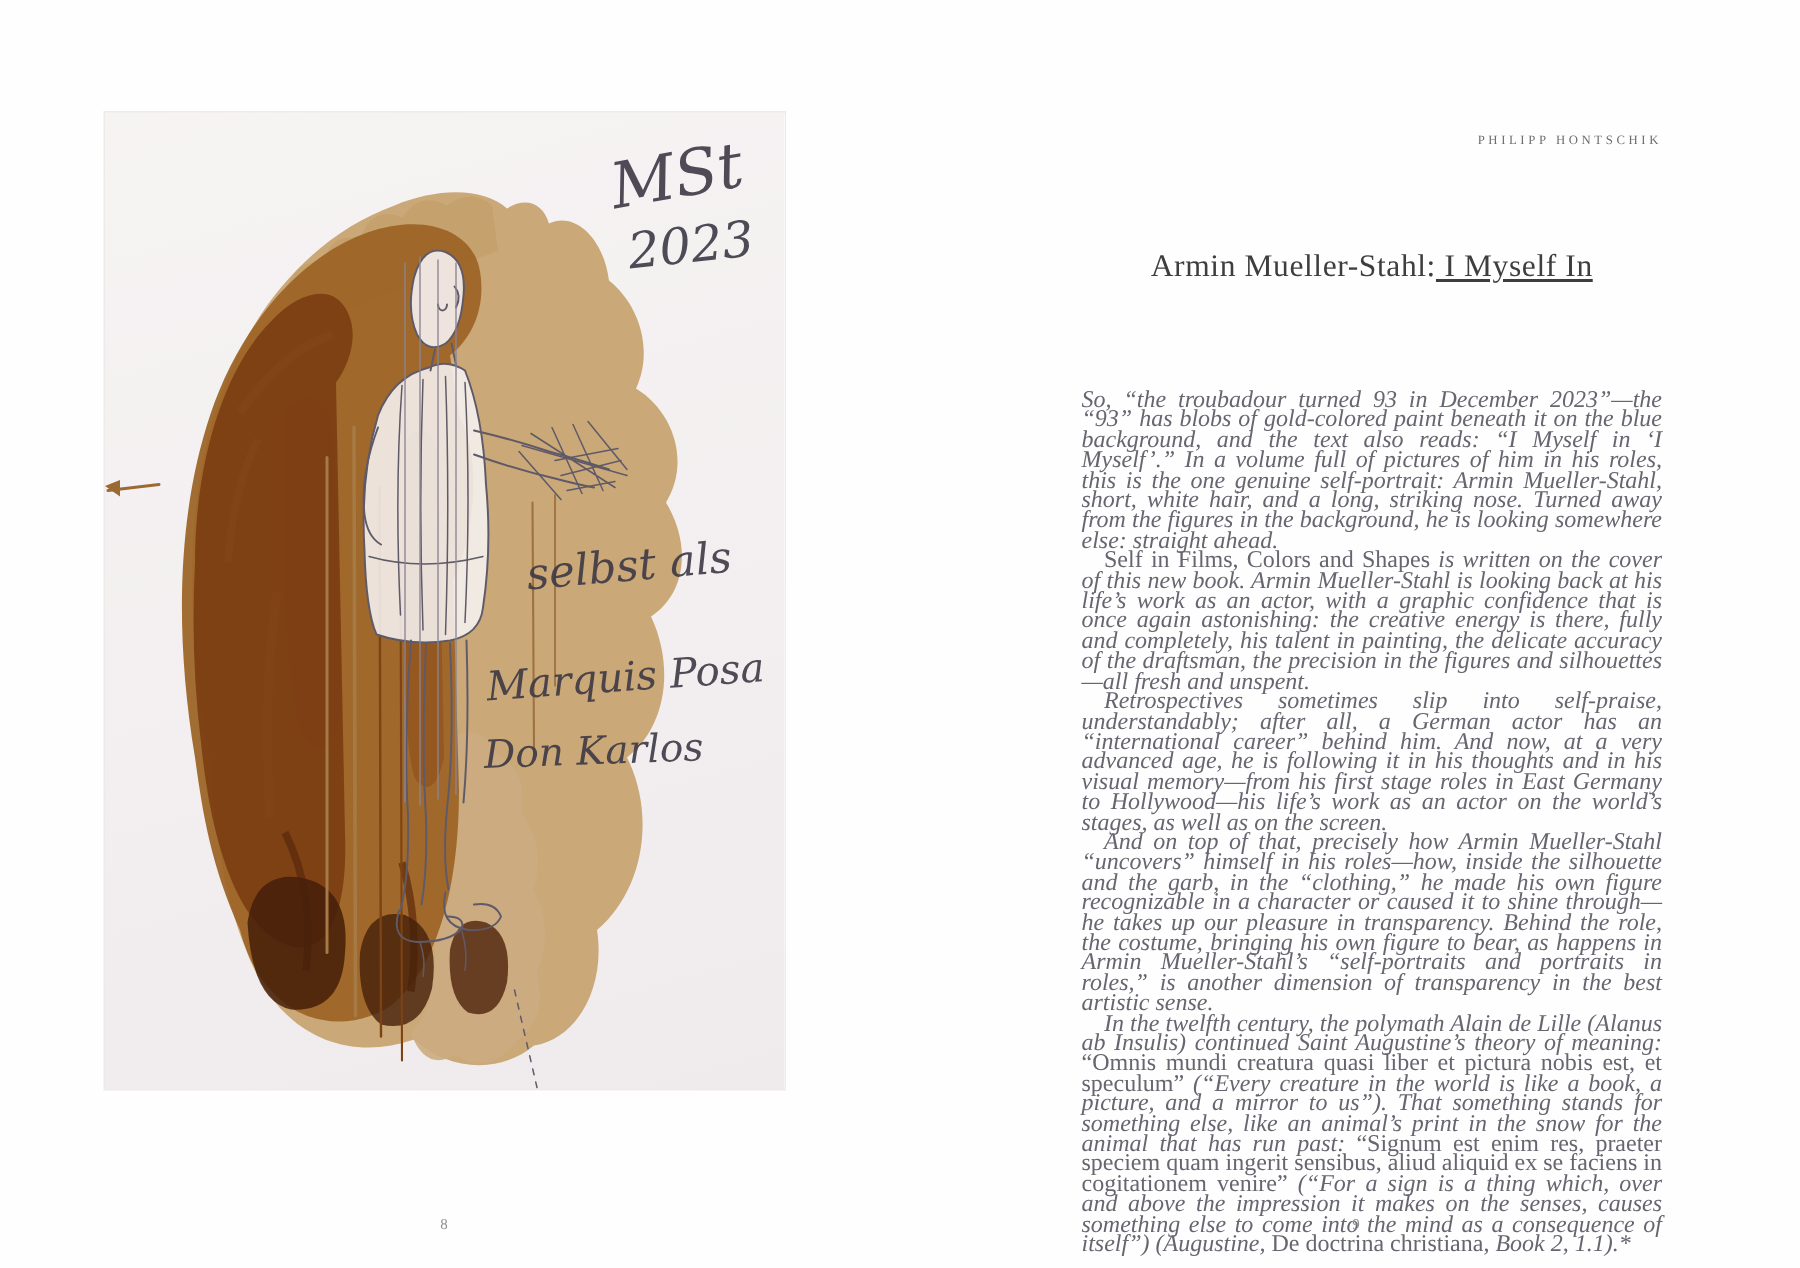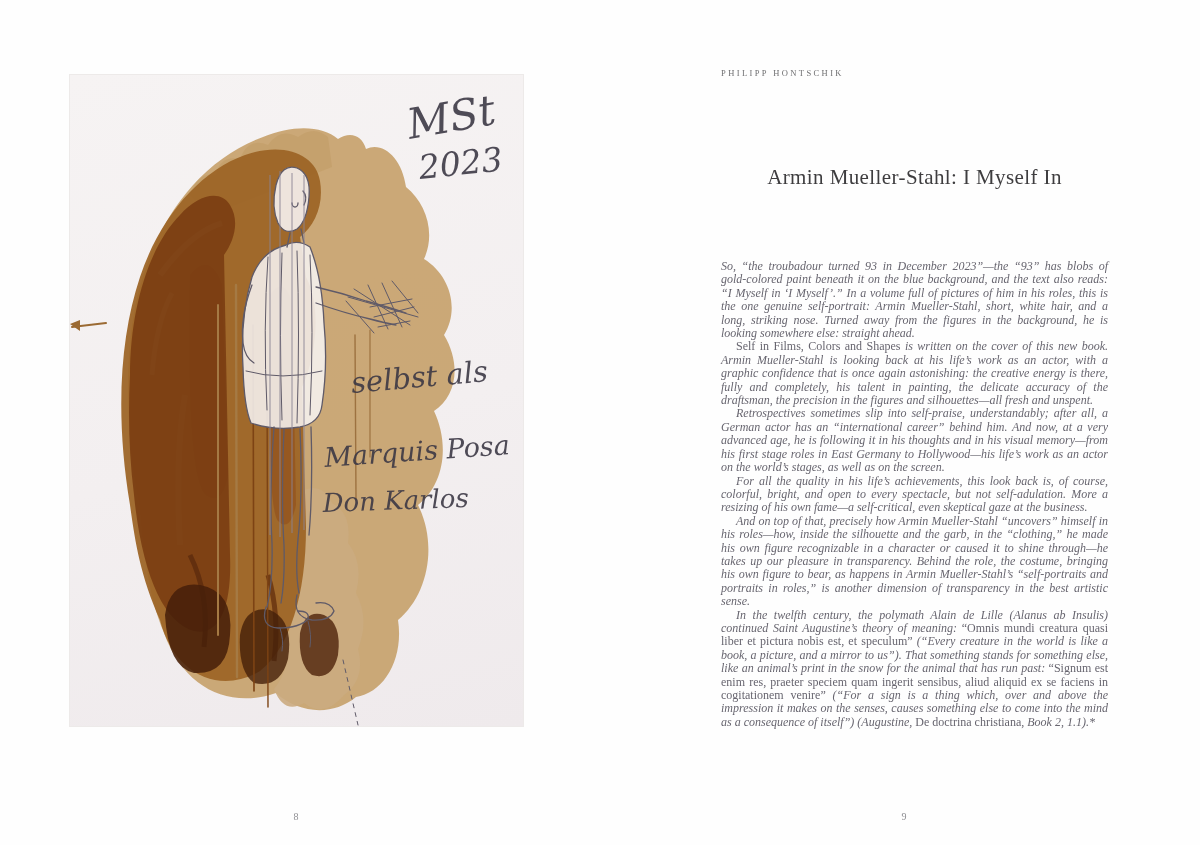--- a/index.html
+++ b/index.html
@@ -19,33 +19,33 @@
   
   .pagenum{
     position:absolute;top:811px;font-size:10px;color:#8f8f93;
     font-family:"Liberation Serif", serif;text-align:center;width:40px;
   }
   .pagenum.left{left:276px;}
   .pagenum.right{left:884px;}
   
   .right-page{position:absolute;left:721px;top:0;width:387px;height:845px;}
   .author-header{
-    position:absolute;top:68px;width:100%;text-align:left;
+    position:absolute;top:88px;width:100%;text-align:right;
     font-size:8.5px;letter-spacing:2.4px;color:#6e6e70;
     font-family:"Liberation Serif", serif;
   }
   .chapter-title{
     position:absolute;top:165px;width:100%;text-align:center;
     font-size:21px;color:#3e3d3f;letter-spacing:.4px;white-space:nowrap;
   }
   .chapter-title .t-italic{}
-  .chapter-title .t-roman{font-style:normal;}
+  .chapter-title .t-roman{font-style:normal;text-decoration:underline;}
   .body-text{
     position:absolute;top:260px;width:387px;
-    font-size:12px;line-height:13.4px;color:#67656f;
+    font-size:16px;line-height:13.4px;color:#67656f;
     text-align:justify;font-style:italic;
   }
   .body-text p{margin:0;text-indent:15px;}
   .body-text p:first-child{text-indent:0;}
   .run-italic{font-style:italic;}
   .run-roman{font-style:normal;font-family:Liberation Serif, serif;}
 </style>
 </head>
 <body>
 
@@ -171,21 +171,20 @@
     <div class="author-header">PHILIPP HONTSCHIK</div>
 
     <div class="chapter-title">
       <span class="t-italic">Armin Mueller-Stahl:</span><span class="t-roman"> I Myself In</span>
     </div>
 
     <div class="body-text">
       <p><span class="run-italic">So, “the troubadour turned 93 in December 2023”—the “93” has blobs of gold-colored paint beneath it on the blue background, and the text also reads: “I Myself in ‘I Myself’.” In a volume full of pictures of him in his roles, this is the one genuine self-portrait: Armin Mueller-Stahl, short, white hair, and a long, striking nose. Turned away from the figures in the background, he is looking somewhere else: straight ahead.</span></p>
       <p><span class="run-roman">Self in Films, Colors and Shapes</span><span class="run-italic"> is written on the cover of this new book. Armin Mueller-Stahl is looking back at his life’s work as an actor, with a graphic confidence that is once again astonishing: the creative energy is there, fully and completely, his talent in painting, the delicate accuracy of the draftsman, the precision in the figures and silhouettes—all fresh and unspent.</span></p>
       <p><span class="run-italic">Retrospectives sometimes slip into self-praise, understandably; after all, a German actor has an “international career” behind him. And now, at a very advanced age, he is following it in his thoughts and in his visual memory—from his first stage roles in East Germany to Hollywood—his life’s work as an actor on the world’s stages, as well as on the screen.</span></p>
-      <p><span class="run-italic">For all the quality in his life’s achievements, this look back is, of course, colorful, bright, and open to every spectacle, but not self-adulation. More a resizing of his own fame—a self-critical, even skeptical gaze at the business.</span></p>
       <p><span class="run-italic">And on top of that, precisely how Armin Mueller-Stahl “uncovers” himself in his roles—how, inside the silhouette and the garb, in the “clothing,” he made his own figure recognizable in a character or caused it to shine through—he takes up our pleasure in transparency. Behind the role, the costume, bringing his own figure to bear, as happens in Armin Mueller-Stahl’s “self-portraits and portraits in roles,” is another dimension of transparency in the best artistic sense.</span></p>
       <p><span class="run-italic">In the twelfth century, the polymath Alain de Lille (Alanus ab Insulis) continued Saint Augustine’s theory of meaning: </span><span class="run-roman">“Omnis mundi creatura quasi liber et pictura nobis est, et speculum”</span><span class="run-italic"> (“Every creature in the world is like a book, a picture, and a mirror to us”). That something stands for something else, like an animal’s print in the snow for the animal that has run past: </span><span class="run-roman">“Signum est enim res, praeter speciem quam ingerit sensibus, aliud aliquid ex se faciens in cogitationem venire”</span><span class="run-italic"> (“For a sign is a thing which, over and above the impression it makes on the senses, causes something else to come into the mind as a consequence of itself”) (Augustine, </span><span class="run-roman">De doctrina christiana,</span><span class="run-italic"> Book 2, 1.1).*</span></p>
     </div>
   </div>
 
   <div class="pagenum right">9</div>
 
 </div>
 
 </body></html>

